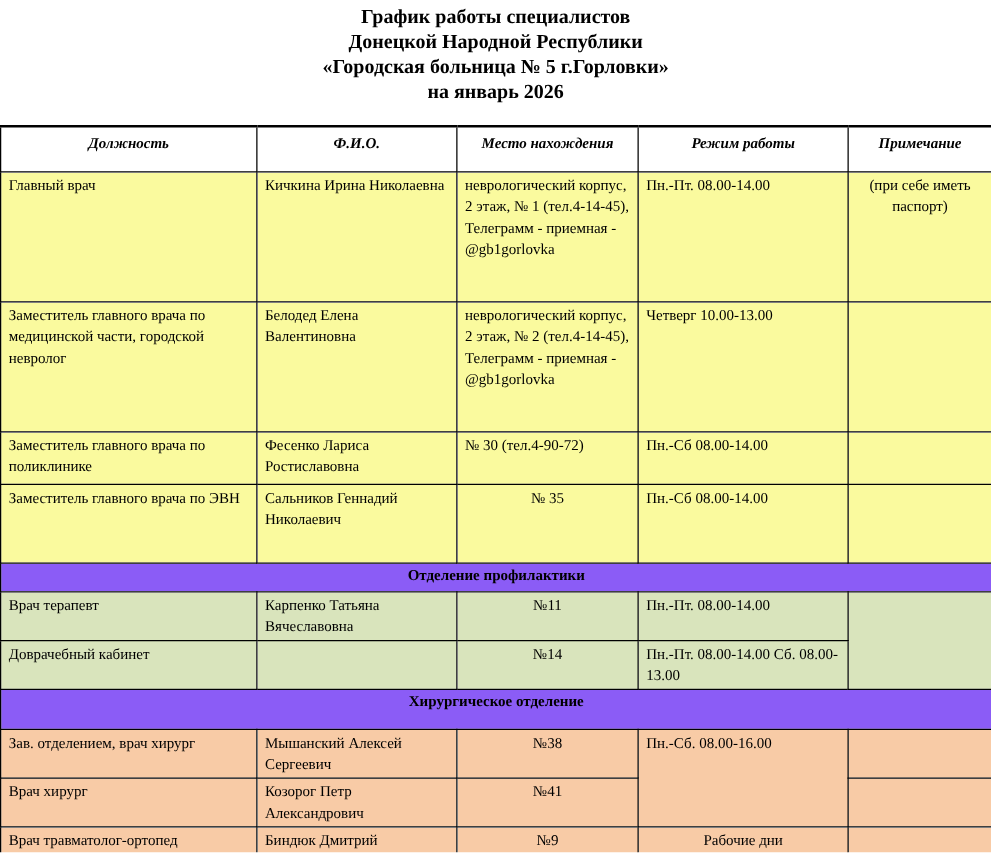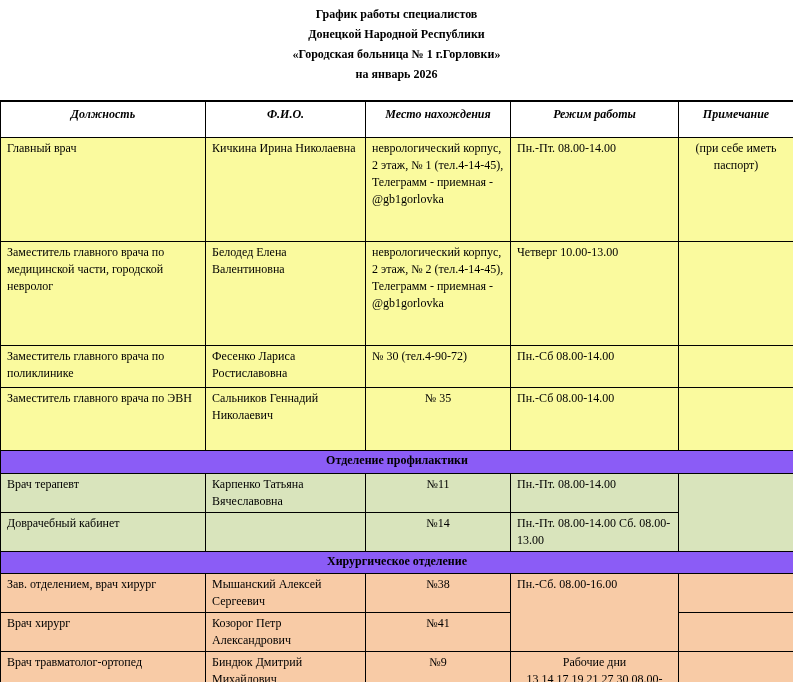--- a/index.html
+++ b/index.html
@@ -13,21 +13,21 @@
     background: #ffffff;
     font-family: "Liberation Serif", "DejaVu Serif", serif;
     color: #000000;
     overflow: hidden;
   }
   .title-block {
     height: 100px;
     padding-top: 4px;
     text-align: center;
     font-weight: bold;
-    font-size: 12px;
+    font-size: 16px;
     line-height: 20px;
     box-sizing: border-box;
   }
   table.schedule {
     border-collapse: collapse;
     table-layout: fixed;
     width: 793px;
   }
   table.schedule td, table.schedule th {
     border: 1px solid #000000;
@@ -62,21 +62,21 @@
   tr.last-row td { border-bottom: 3px solid #000000; }
 </style>
 </head>
 <body>
 
 <div class="doc">
 
   <div class="title-block">
     <div>График работы специалистов</div>
     <div>Донецкой Народной Республики</div>
-    <div>«Городская больница № 1 г.Горловки»</div>
+    <div>«Городская больница № 5 г.Горловки»</div>
     <div>на январь 2026</div>
   </div>
 
   <table class="schedule">
     <colgroup>
       <col style="width:205px">
       <col style="width:160px">
       <col style="width:145px">
       <col style="width:168px">
       <col style="width:115px">
@@ -138,21 +138,21 @@
         <td rowspan="2"></td>
       </tr>
 
       <tr class="row-green" style="height:33px">
         <td>Доврачебный кабинет</td>
         <td></td>
         <td class="center">№14</td>
         <td class="left">Пн.-Пт.  08.00-14.00 Сб. 08.00-13.00</td>
       </tr>
 
-      <tr class="section-row" style="height:22px">
+      <tr class="section-row" style="height:32px">
         <td colspan="5">Хирургическое отделение</td>
       </tr>
 
       <tr class="row-orange" style="height:33px">
         <td>Зав. отделением, врач хирург</td>
         <td>Мышанский Алексей Сергеевич</td>
         <td class="center">№38</td>
         <td rowspan="2" class="vmid left">Пн.-Сб. 08.00-16.00</td>
         <td></td>
       </tr>

